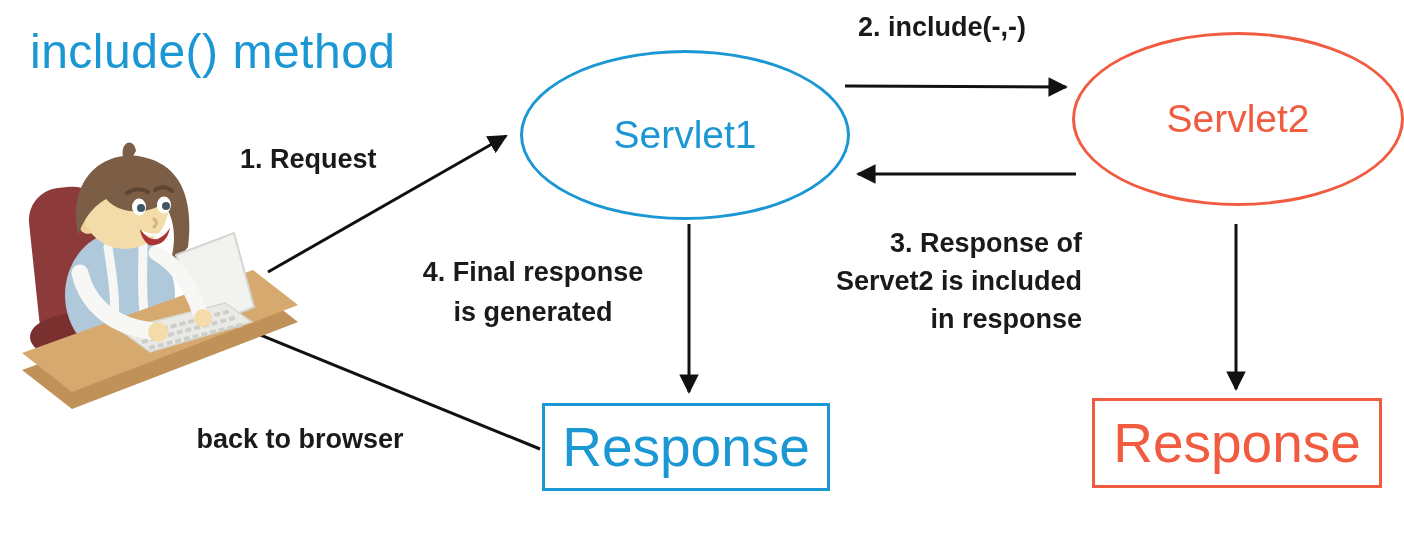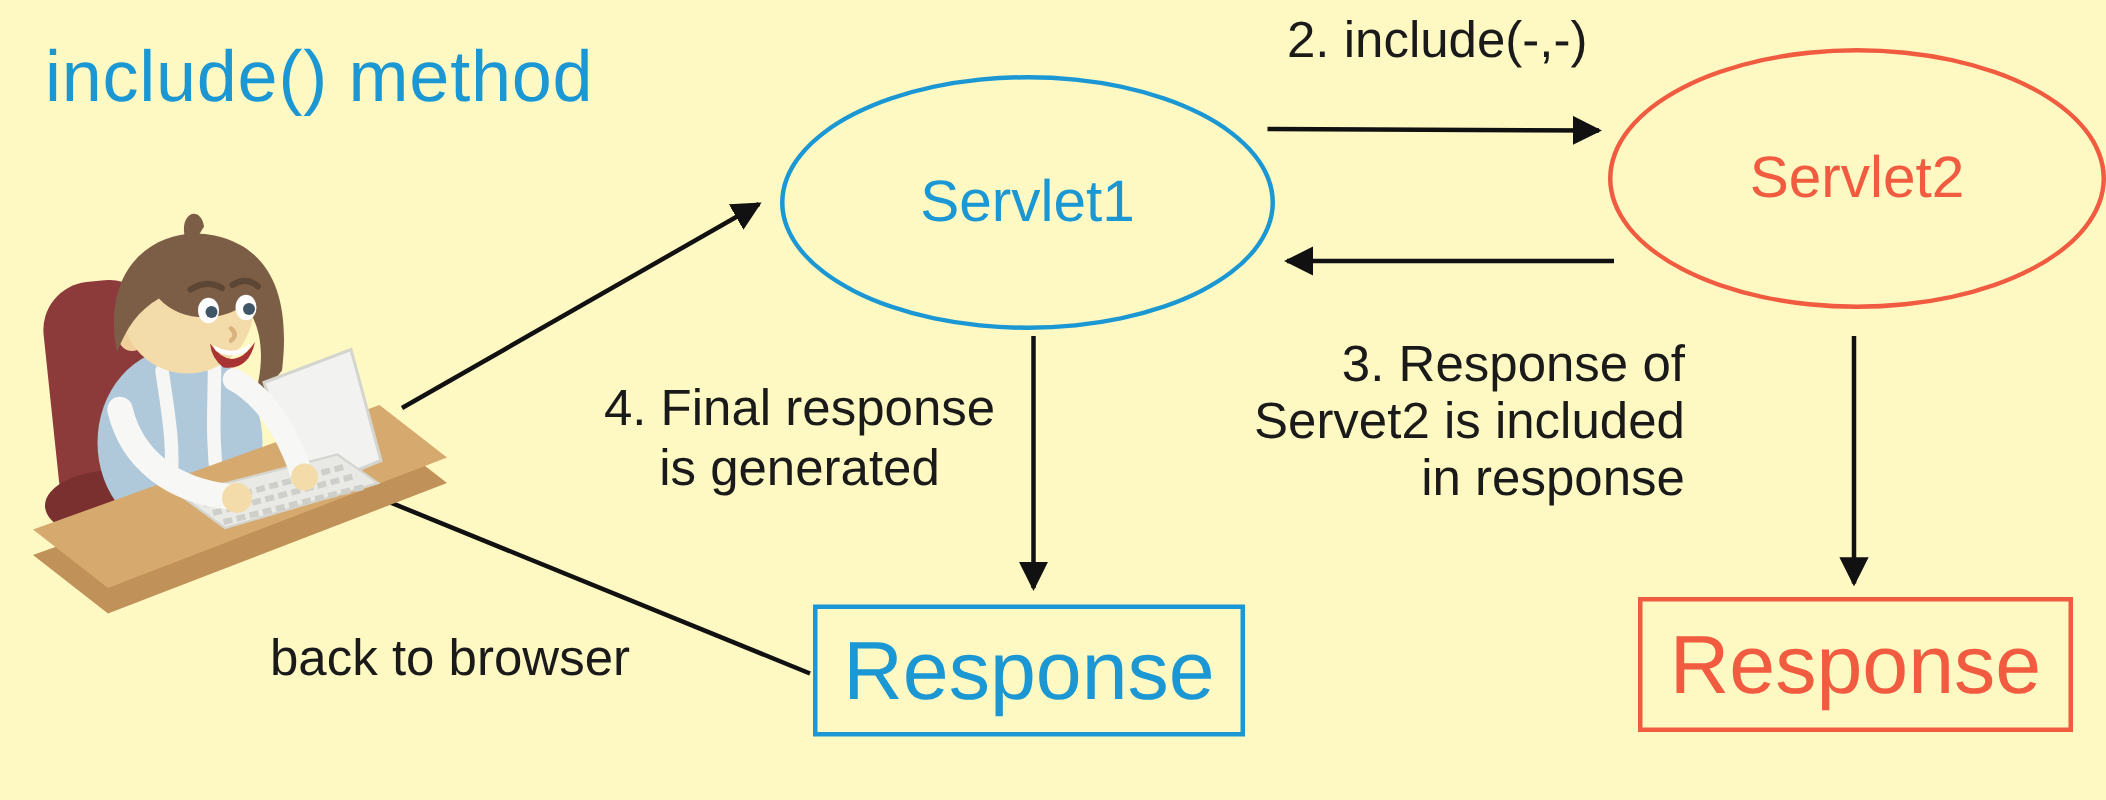--- a/index.html
+++ b/index.html
@@ -1,32 +1,32 @@
 <!DOCTYPE html>
 <html><head>
 <meta charset="utf-8">
 <style>
   html,body{margin:0;padding:0;background:#47704F;}
   .canvas{
-    position:relative;width:1404px;height:533px;background:#fef9c3;
+    position:relative;width:1404px;height:533px;background:#ffffff;
     font-family:"Liberation Sans",sans-serif;overflow:hidden;
   }
   .abs{position:absolute;}
   .title{
     left:30px;top:24px;font-size:48px;letter-spacing:.5px;
     color:#1B97D4;white-space:nowrap;
   }
   .ellipse{
     border-radius:50%;display:flex;align-items:center;justify-content:center;
     font-size:39px;white-space:nowrap;box-sizing:border-box;
   }
   .servlet1{left:520px;top:50px;width:330px;height:170px;border:3px solid #1B97D4;color:#1B97D4;}
   .servlet2{left:1072px;top:32px;width:332px;height:174px;border:3px solid #F15B40;color:#F15B40;}
   .step{
-    color:#1A1A1A;font-size:34px;font-weight:400;line-height:38px;white-space:nowrap;
+    color:#1A1A1A;font-size:27px;font-weight:700;line-height:38px;white-space:nowrap;
   }
   .step span{display:block;}
   .step1{left:240px;top:140px;}
   .step2{left:858px;top:8px;}
   .step3{left:836px;top:224px;text-align:right;}
   .step4{left:385px;top:252px;width:296px;text-align:center;line-height:40px;}
   .step5{left:118px;top:420px;width:364px;text-align:center;line-height:39px;}
   .respbox{
     display:flex;align-items:center;justify-content:center;
     font-size:55px;box-sizing:border-box;white-space:nowrap;
@@ -114,20 +114,21 @@
 
   <div class="abs title">include() method</div>
 
   <div class="abs ellipse servlet1">
     <span>Servlet1</span>
   </div>
   <div class="abs ellipse servlet2">
     <span>Servlet2</span>
   </div>
 
+  <div class="abs step step1">1. Request</div>
   <div class="abs step step2">2. include(-,-)</div>
   <div class="abs step step3">
     <span>3. Response of</span>
     <span>Servet2 is included</span>
     <span>in response</span>
   </div>
   <div class="abs step step4">
     <span>4. Final response</span>
     <span>is generated</span>
   </div>

